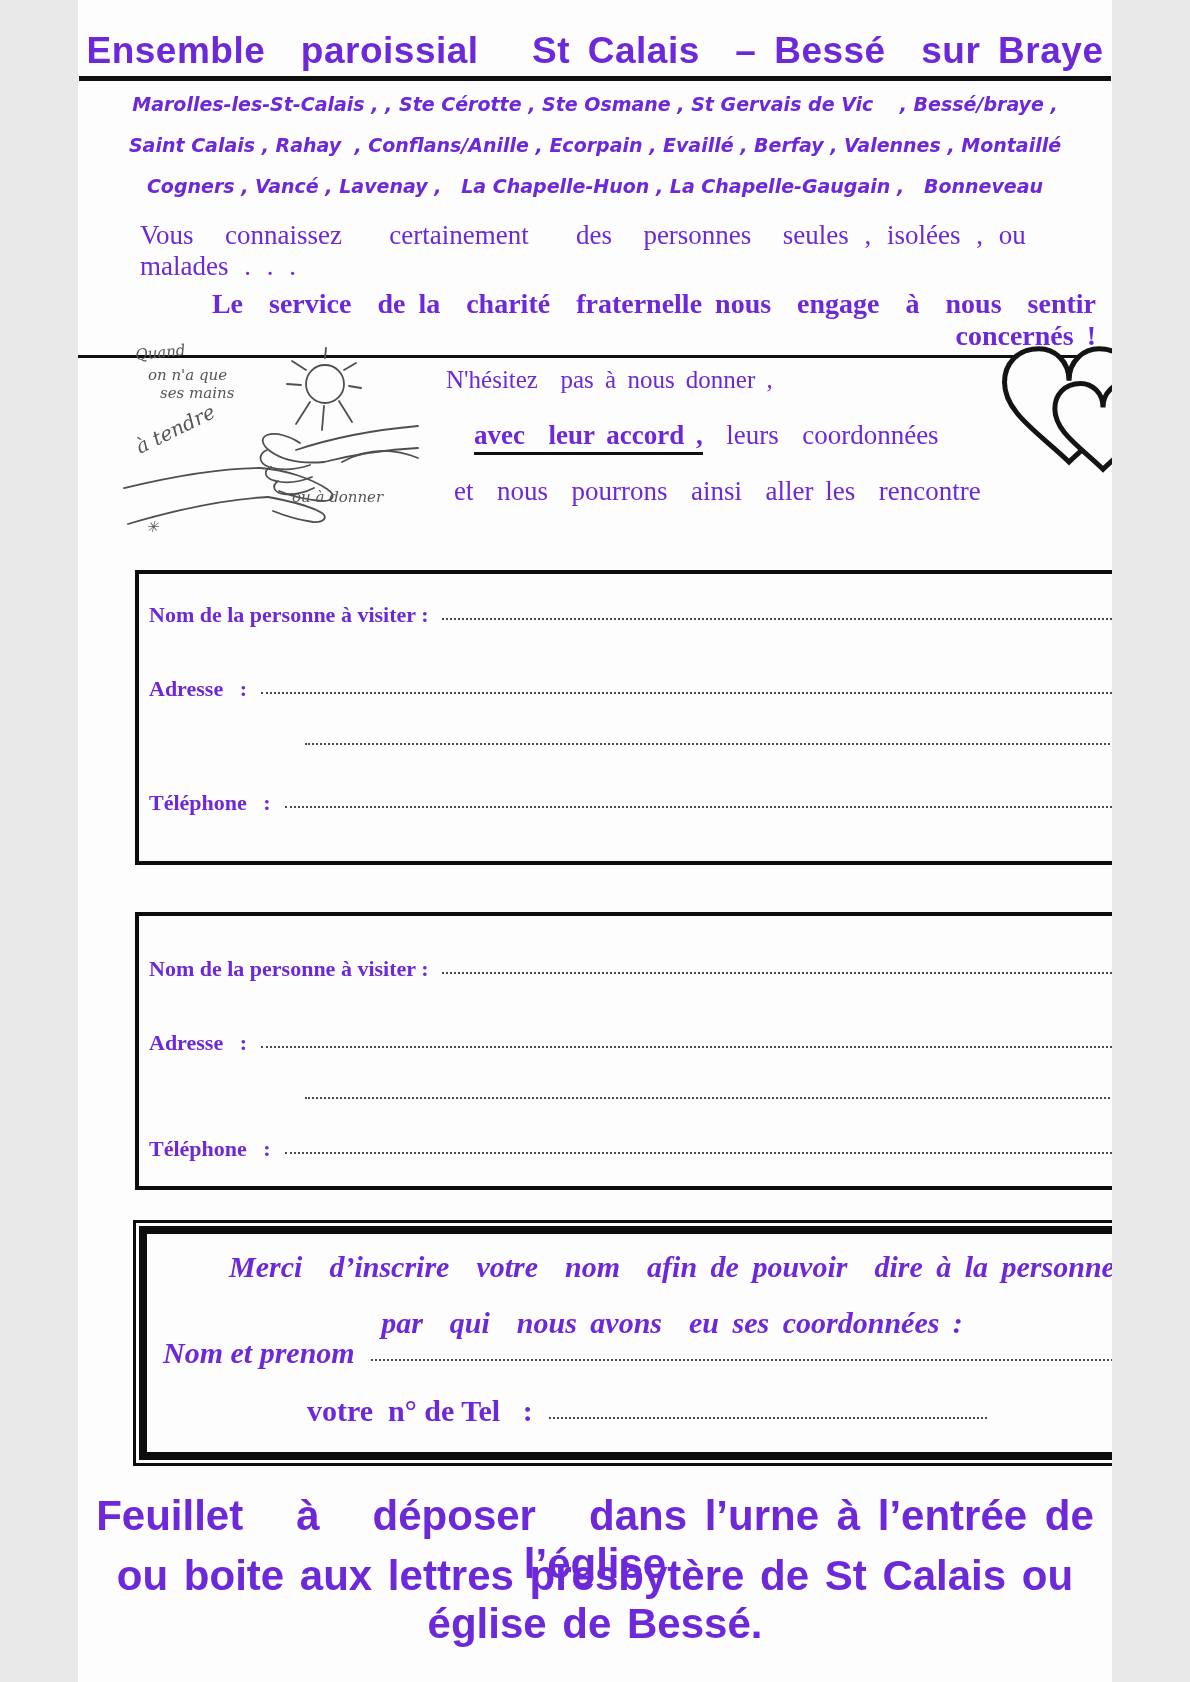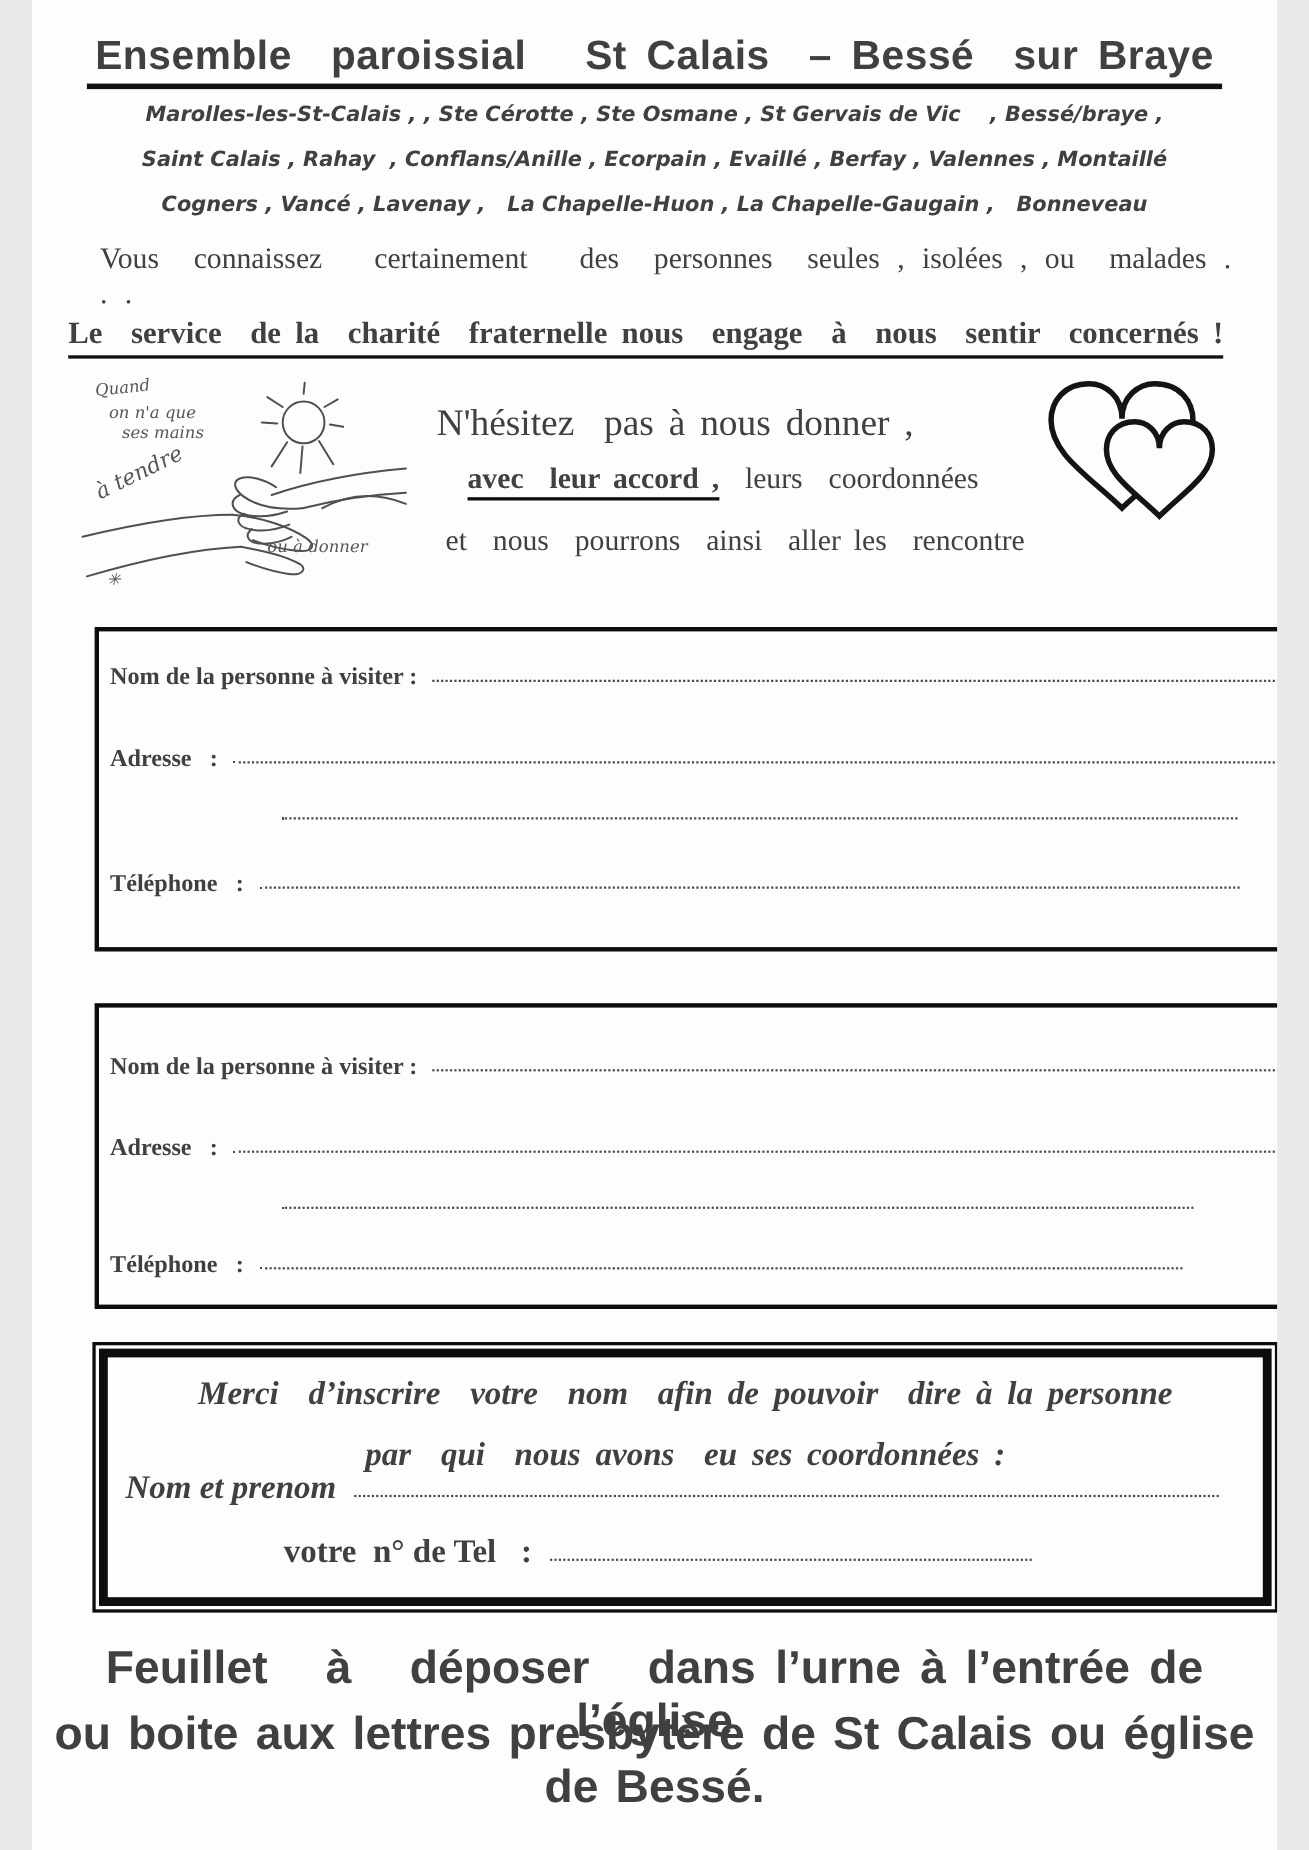--- a/index.html
+++ b/index.html
@@ -1,21 +1,21 @@
 <!DOCTYPE html>
 <html><head>
 <meta charset="utf-8">
 <style>
   html,body{margin:0;padding:0;background:#e9e9e9;}
   .page{
     position:relative;
-    width:1132px;height:1682px;
+    width:1034px;height:1682px;
     margin:0 auto;
     background:#fdfdfd;
-    color:#404040;
+    color:#6d28d9;
     font-family:"Liberation Serif", serif;
     overflow:hidden;
   }
   .pre{white-space:pre-wrap;}
 
   
   .title-wrap{position:absolute;top:30px;left:0;right:0;text-align:center;}
   .title{
     display:inline-block;
     font-family:"Liberation Sans", sans-serif;
@@ -26,33 +26,33 @@
     position:absolute;top:84px;left:0;right:0;text-align:center;
     font-family:"DejaVu Sans", sans-serif;
     font-style:italic;font-weight:600;font-size:19px;line-height:41px;
   }
 
   
   .intro{
     position:absolute;top:220px;left:62px;right:40px;
     font-size:27px;word-spacing:9px;
   }
-  .heading2-wrap{position:absolute;top:288px;left:0;right:16px;text-align:center;}
+  .heading2-wrap{position:absolute;top:288px;left:0;right:16px;text-align:right;}
   .heading2{
     display:inline-block;font-weight:bold;font-size:28px;word-spacing:6px;
     border-bottom:3px solid #101010;padding-bottom:3px;
   }
 
   
   .hands{position:absolute;left:42px;top:338px;width:300px;height:200px;}
   .hands .sketch{stroke:#4f4f4f;fill:none;stroke-width:1.8;stroke-linecap:round;}
   .hands text{font-family:"DejaVu Serif", serif;font-style:italic;font-size:15px;fill:#555;}
   .hands text.big{font-size:20px;}
   .hearts{position:absolute;left:912px;top:340px;width:175px;height:150px;}
-  .appeal-1{position:absolute;left:368px;top:366px;font-size:34px;word-spacing:5px;}
+  .appeal-1{position:absolute;left:368px;top:366px;font-size:25px;word-spacing:5px;}
   .appeal-2{position:absolute;left:396px;top:420px;font-size:27px;word-spacing:5px;}
   .appeal-2 .accord{font-weight:bold;border-bottom:3px solid #101010;padding-bottom:2px;}
   .appeal-3{position:absolute;left:348px;top:476px;font-size:27px;word-spacing:5px;margin-left:28px;}
 
   
   .fbox{position:absolute;left:57px;width:1105px;border:4px solid #0d0d0d;background:#fdfdfd;box-sizing:border-box;}
   .fbox1{top:570px;height:295px;}
   .fbox2{top:912px;height:278px;}
   .frow{position:absolute;left:10px;right:18px;display:flex;align-items:flex-end;}
   .flabel{font-weight:bold;font-size:22px;white-space:pre;}

